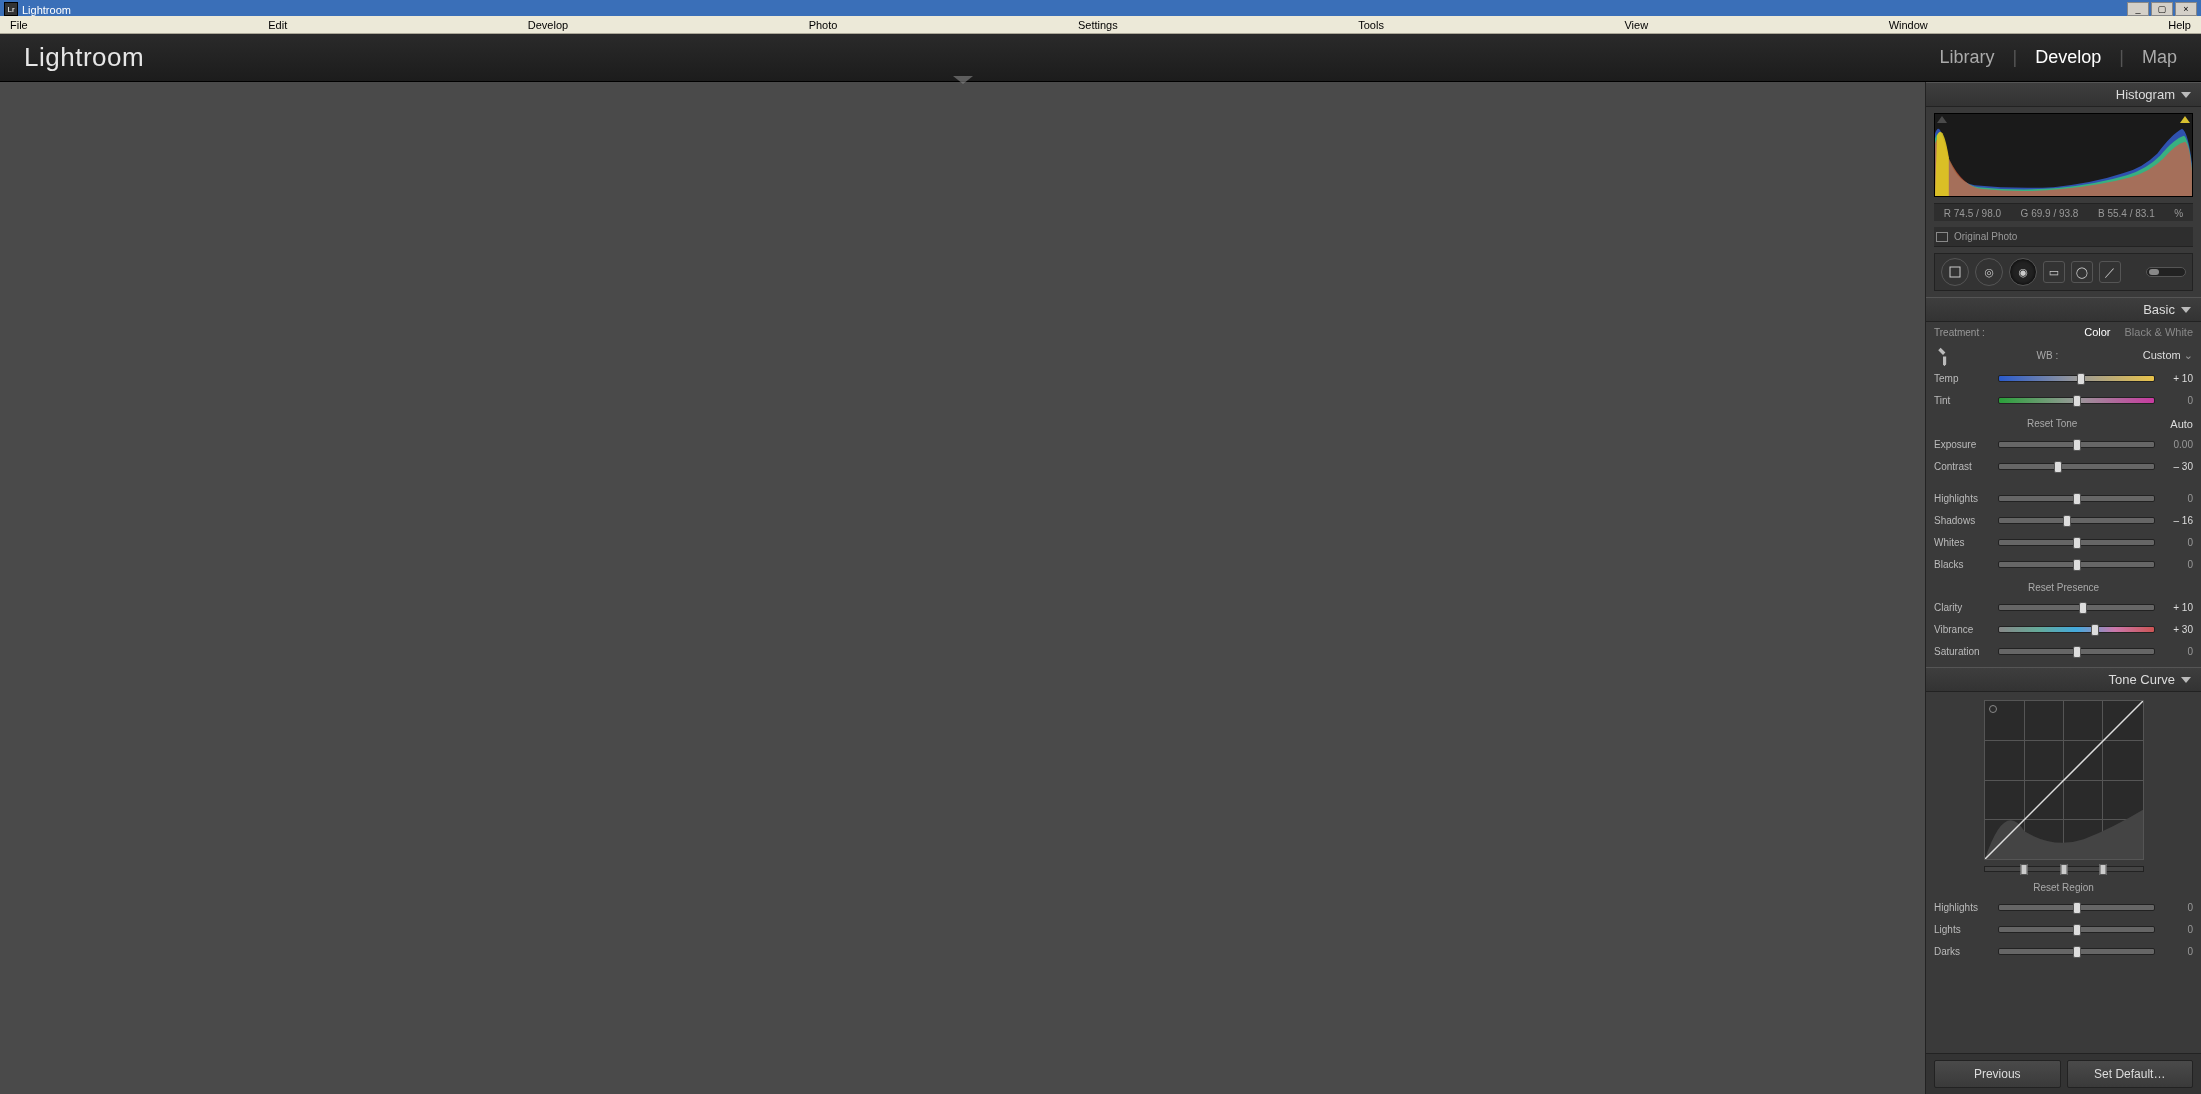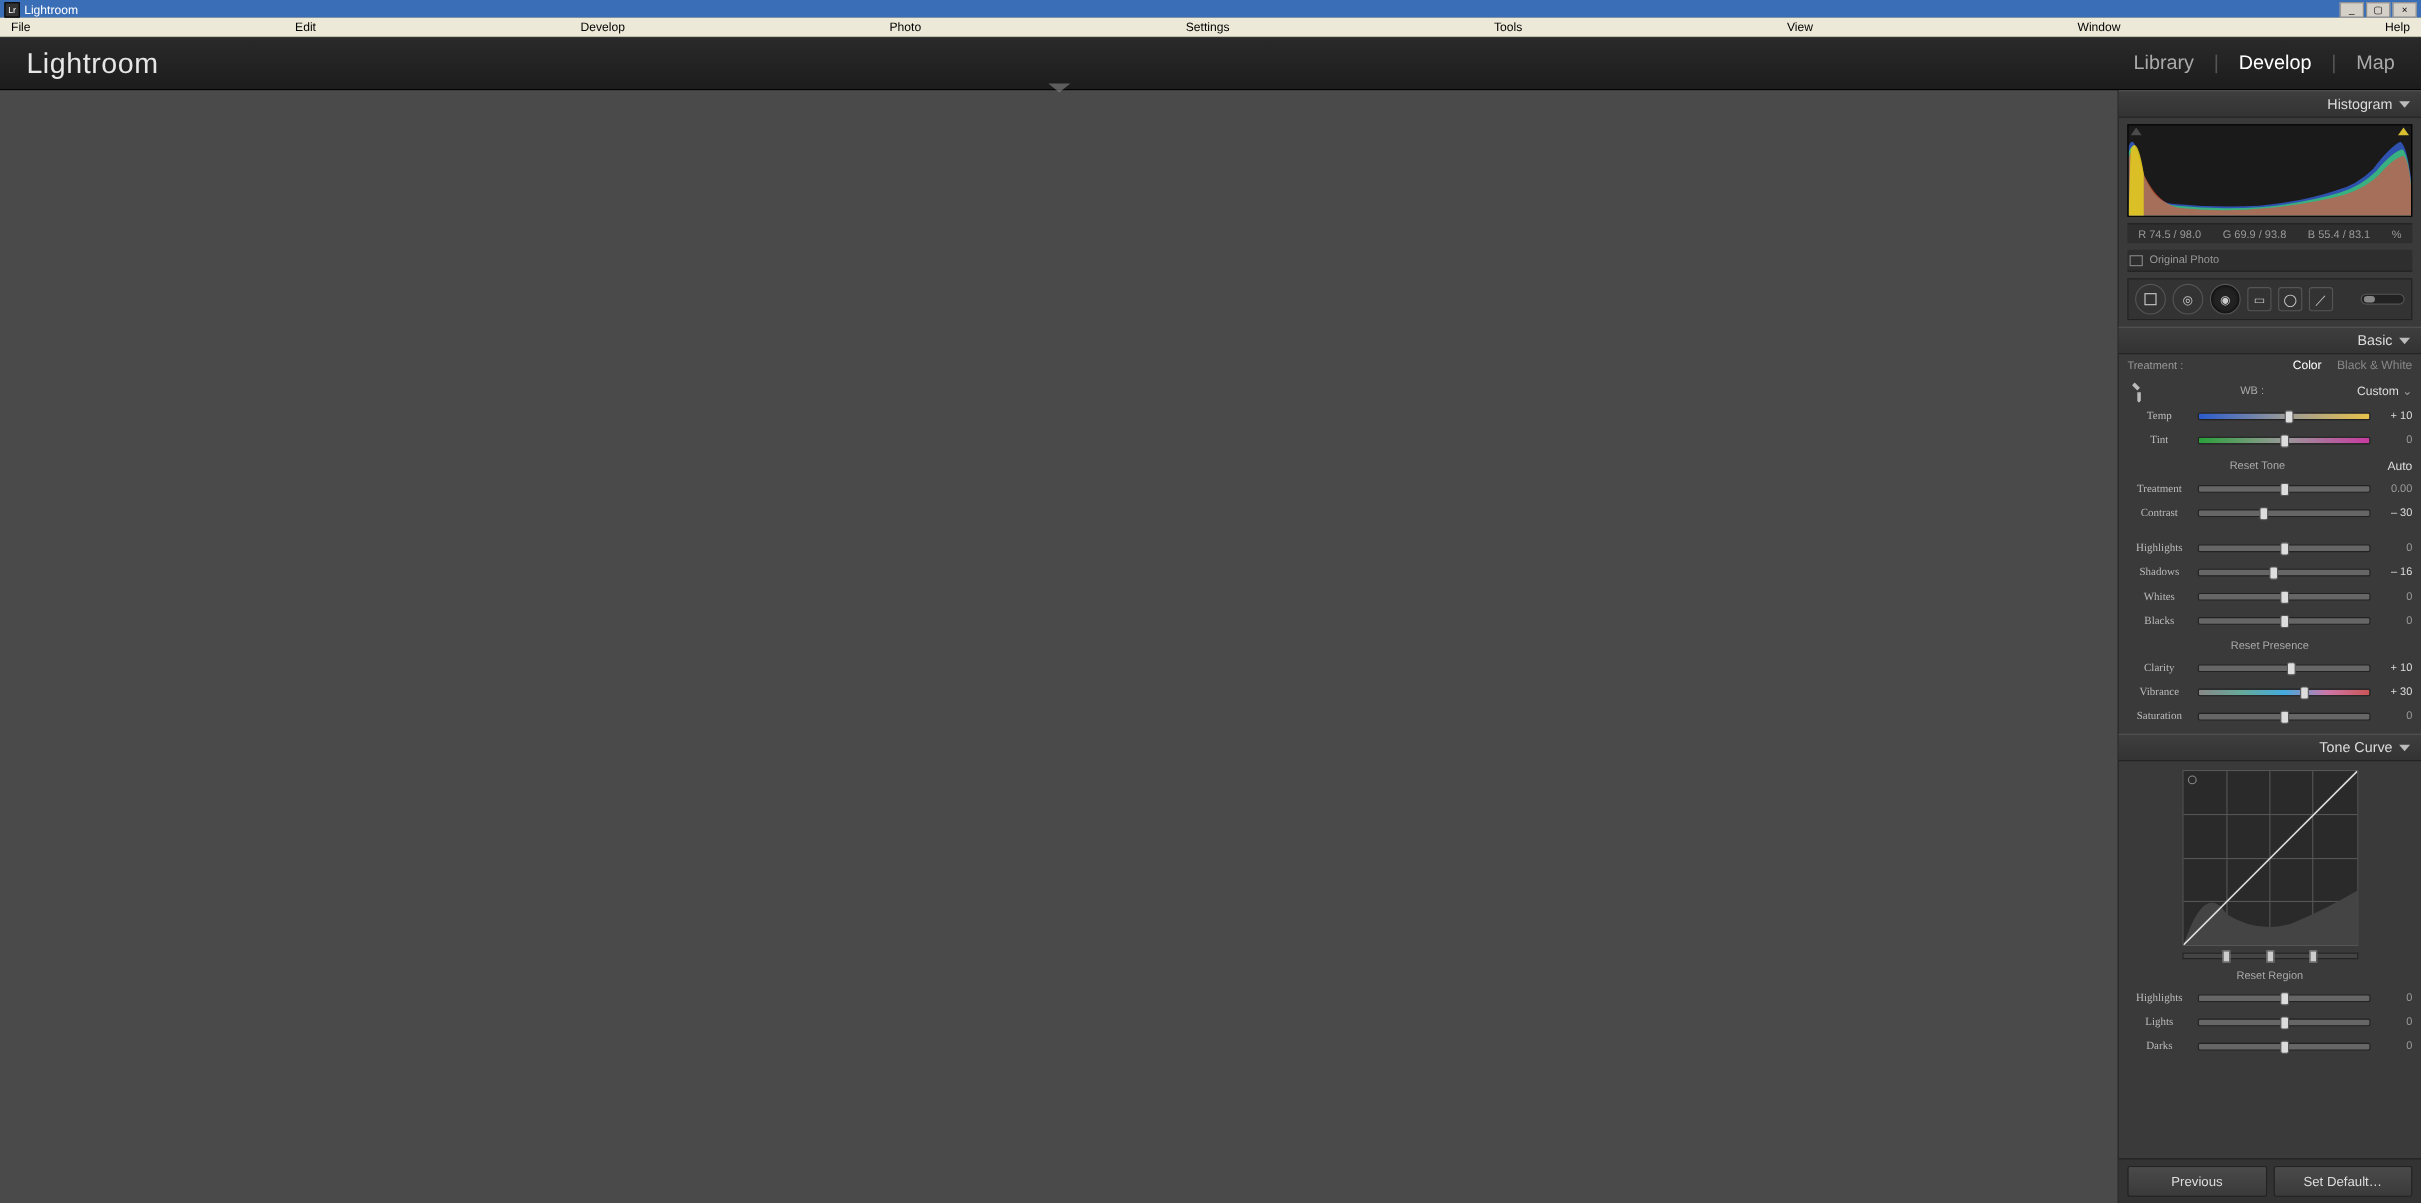--- a/index.html
+++ b/index.html
@@ -79,21 +79,21 @@
   .rowlbl .r .act{ color:#fff;}
   .rowlbl .r .dim{ color:#888;}
 
   .wbhdr{ display:flex; align-items:center; margin-top:2px;justify-content:flex-end;}
   .wbhdr .eyedrop{ width:18px;height:18px; transform: rotate(-45deg); color:#bbb;}
   .wbhdr .mid{ flex:1; text-align:center; color:#aaa; font-size:10px;}
   .wbhdr .sel{ color:#ddd; font-size:11px;}
   .wbhdr .sel::after{content:" ⌄"; color:#999;}
 
   .sld{ display:flex; align-items:center; gap:6px; height:16px;}
-  .sld .nm{ width:58px; text-align:center; color:#bbb; font-size:10px;font-family:Liberation Serif, serif;}
+  .sld .nm{ width:58px; text-align:left; color:#bbb; font-size:10px;}
   .sld .track{ flex:1; height:7px; background:#666; border:1px solid #222; border-radius:2px; position:relative;}
   .sld .track.temp{ background: linear-gradient(90deg,#2a5bcc,#999,#e8c24a);}
   .sld .track.tint{ background: linear-gradient(90deg,#2aa03a,#999,#c83aa0);}
   .sld .track.vib { background: linear-gradient(90deg,#888,#6a9,#4ad,#c7a,#c55);}
   .sld .knob{ position:absolute; top:-3px; width:8px; height:12px; background:#ddd; border:1px solid #555; border-radius:2px; transform:translateX(-50%);}
   .sld .val{ width:32px; text-align:right; color:#ddd; font-size:10px;}
   .sld .val.dim{ color:#999; }
 
   .subhdr{ display:flex; align-items:flex-start; margin-top:4px;}
   .subhdr .c{ flex:1; text-align:center; color:#aaa;font-size:10px;}
@@ -240,21 +240,21 @@
             </span>
             <span class="val dim">0</span>
           </div>
 
         <div class="subhdr">
             <span class="c">Reset Tone</span>
             <span class="r">Auto</span>
           </div>
 
         <div class="sld">
-            <span class="nm">Treatment</span>
+            <span class="nm">Exposure</span>
             <span class="track">
               <span class="knob" style="left:50%"></span>
             </span>
             <span class="val dim">0.00</span>
           </div>
         <div class="sld">
             <span class="nm">Contrast</span>
             <span class="track">
               <span class="knob" style="left:38%"></span>
             </span>

